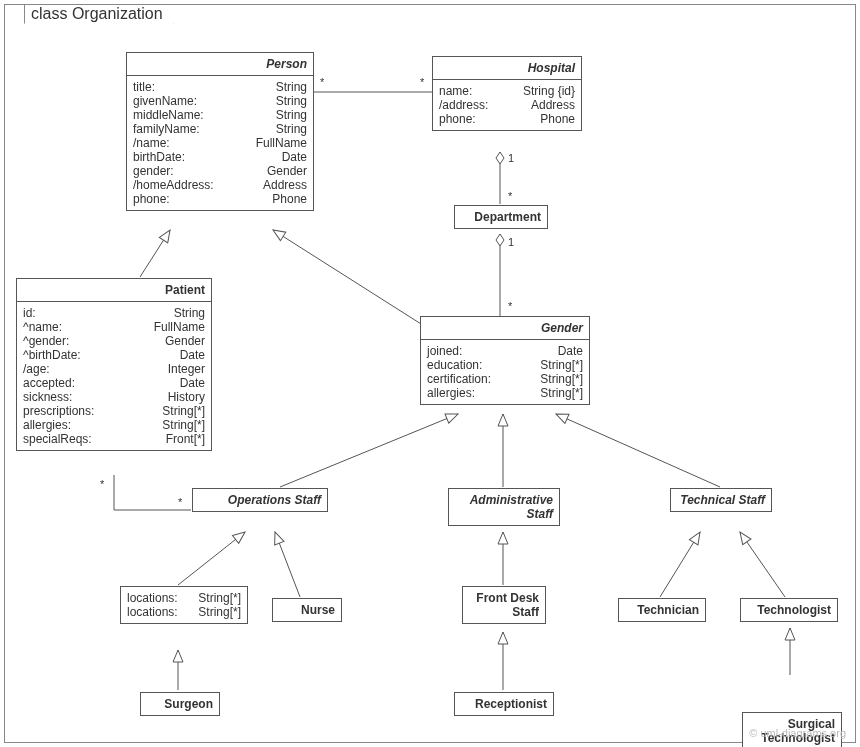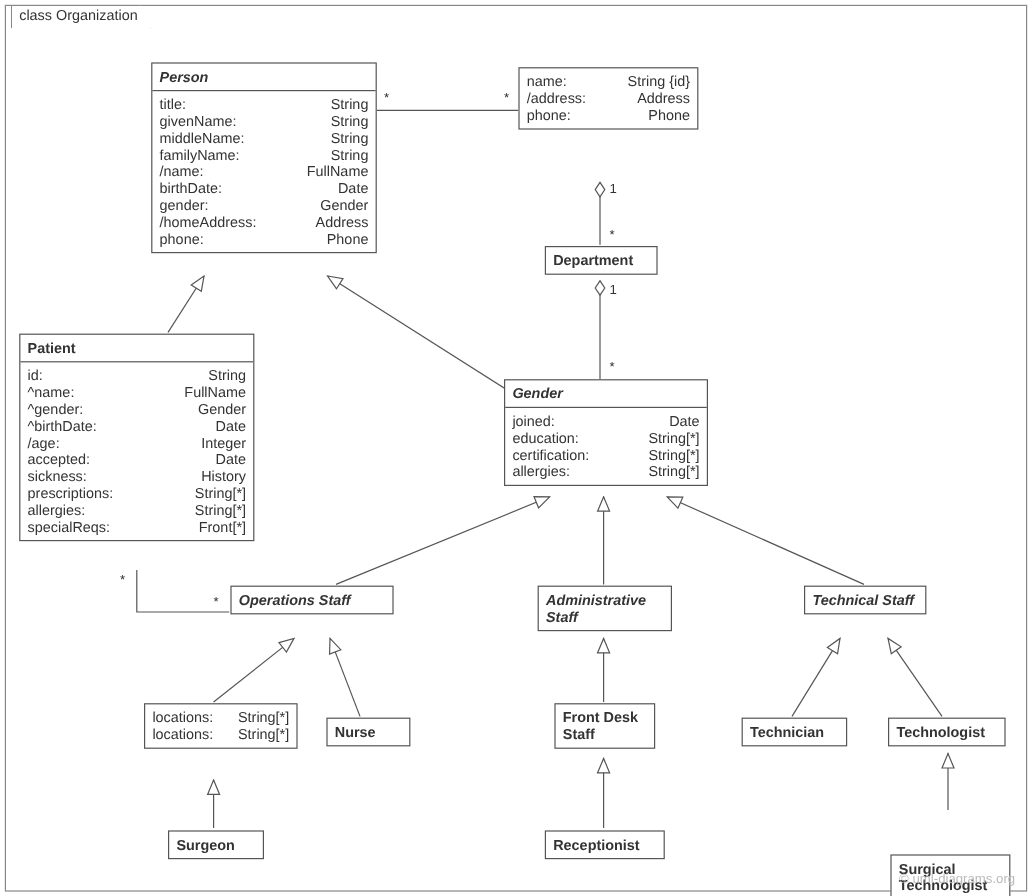--- a/index.html
+++ b/index.html
@@ -1,20 +1,20 @@
 <!DOCTYPE html>
 <html><head>
 <meta charset="utf-8">
 <style>
 html,body{margin:0;padding:0;font-family:Arial,Helvetica,sans-serif;font-size:12px;color:#333;background:#fff}
 .canvas{position:relative;width:860px;height:747px}
 .frame{position:absolute;left:4px;top:4px;right:4px;bottom:4px;border:1px solid #888}
-.frame-tab{position:absolute;left:4px;top:-1px;height:18px;background:#fff;border:1px solid #888;border-bottom:1px solid #fff;padding:0 10px 0 6px;font-size:12px;line-height:17px;clip-path:polygon(0 0,calc(100% - 10px) 0,100% 100%,0 100%)}
+.frame-tab{position:absolute;left:19px;top:-1px;height:18px;background:#fff;border:1px solid #888;border-bottom:1px solid #fff;padding:0 10px 0 6px;font-size:16px;line-height:17px;clip-path:polygon(0 0,calc(100% - 10px) 0,100% 100%,0 100%)}
 .class-box{position:absolute;border:1px solid #555;background:#fff}
-.class-name{border-bottom:1px solid #555;text-align:left;font-weight:bold;font-style:italic;padding:4px 6px}
+.class-name{border-bottom:1px solid #555;text-align:right;font-weight:bold;font-style:italic;padding:4px 6px}
 .class-name.plain{font-style:normal}
 .class-body{padding:4px 6px}
 .row{display:flex;white-space:nowrap}
 .row .k{flex:0 0 auto}
 .row .v{margin-left:auto;padding-left:14px}
 .watermark{position:absolute;right:14px;bottom:8px;color:#bbb;font-size:11px}
 svg.layer{position:absolute;left:0;top:0;width:860px;height:747px;pointer-events:none}
 .mult{position:absolute;font-size:11px;color:#333}
 </style>
 </head>
@@ -113,20 +113,21 @@
           <span class="v">Address</span>
         </div>
         <div class="row">
           <span class="k">phone:</span>
           <span class="v">Phone</span>
         </div>
       </div>
   </div>
 
   <div class="class-box" style="left:432px;top:56px;width:148px">
+    <div class="class-name">Hospital</div>
     <div class="class-body">
         <div class="row">
           <span class="k">name:</span>
           <span class="v">String {id}</span>
         </div>
         <div class="row">
           <span class="k">/address:</span>
           <span class="v">Address</span>
         </div>
         <div class="row">

